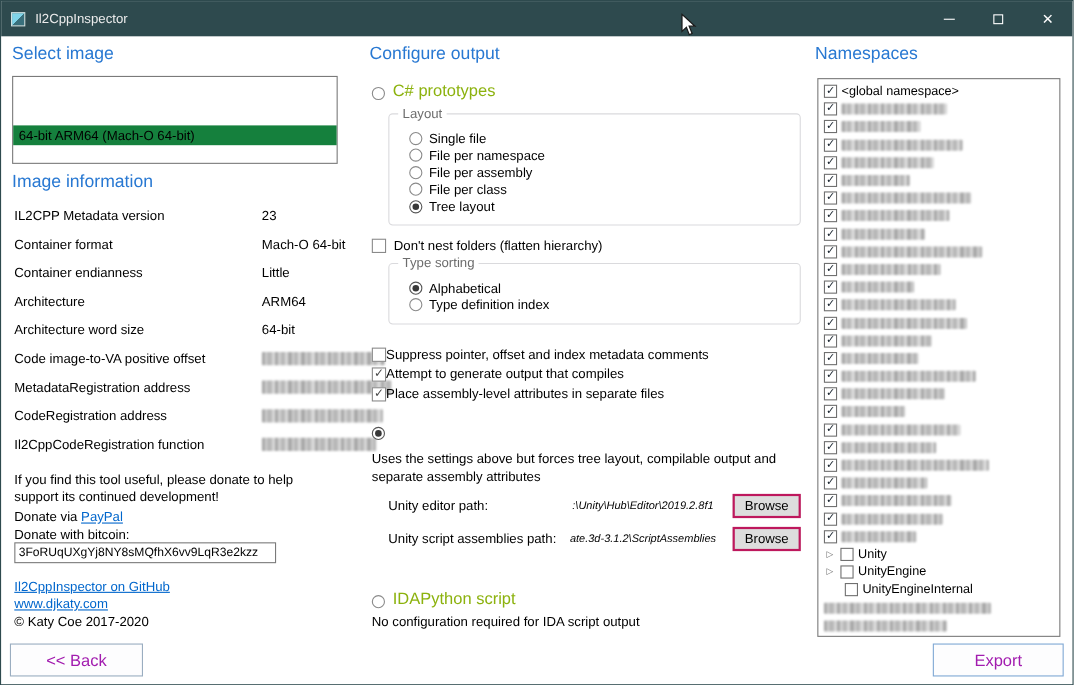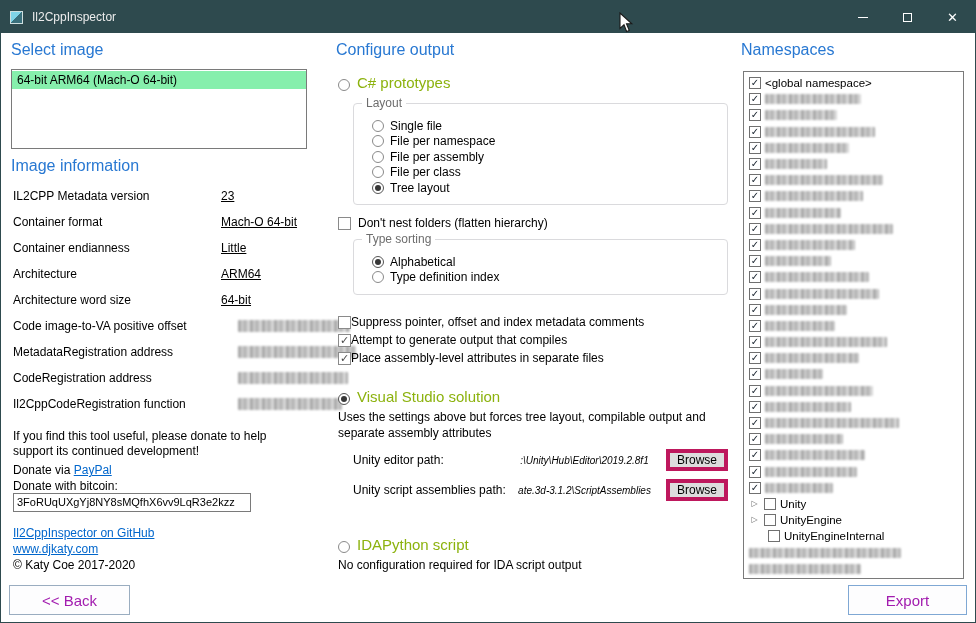--- a/index.html
+++ b/index.html
@@ -24,25 +24,25 @@
   .col-right{position:absolute;left:740px;top:0;width:226px;height:591px;}
   .sec-heading{position:absolute;color:#2878d2;font-size:16px;font-weight:400;white-space:nowrap;}
   .h-select{left:0;top:8px;}
   .h-info{left:0;top:124px;}
   .h-config{left:0;top:8px;}
   .h-ns{left:0;top:8px;}
 
   
   .listbox{position:absolute;left:0;top:36px;width:296px;height:80px;border:1px solid #7a7a7a;background:#fff;padding-top:1px;}
   .lb-item{height:18px;line-height:18px;padding:0 5px;font-size:12px;white-space:nowrap;}
-  .lb-item.sel{background:#86efac;}
+  .lb-item.sel{background:#15803d;margin-top:43px;}
   .info-rows{position:absolute;left:2px;top:156px;width:294px;}
   .info-row{position:relative;height:26px;font-size:12px;}
   .info-label{position:absolute;left:0;top:0;white-space:nowrap;}
-  .info-value{position:absolute;left:208px;top:0;white-space:nowrap;text-decoration:underline;}
+  .info-value{position:absolute;left:225px;top:0;white-space:nowrap;}
   .info-row .redacted{position:absolute;left:225px;top:1px;}
   .redacted{display:inline-block;height:12px;border-radius:1px;
     background:repeating-linear-gradient(90deg,#a9a9a9 0 3px,#cfcfcf 3px 5px,#b8b8b8 5px 9px,#d8d8d8 9px 12px);
     filter:blur(1.1px);}
   .donate-text{position:absolute;left:2px;top:396px;width:292px;font-size:12px;line-height:15px;}
   .paypal-line{position:absolute;left:2px;top:430px;font-size:12px;}
   .bitcoin-label{position:absolute;left:2px;top:446px;font-size:12px;}
   .bitcoin-box{position:absolute;left:2px;top:460px;width:238px;height:19px;border:1px solid #7a7a7a;font-size:11px;line-height:17px;padding:0 3px;white-space:nowrap;overflow:hidden;background:#fff;}
   .link{color:#0066cc;text-decoration:underline;cursor:pointer;}
   .github-link{position:absolute;left:2px;top:493px;font-size:12px;}
@@ -71,21 +71,21 @@
   .cbx{width:13px;height:13px;border:1px solid #8a8a8a;background:#fff;flex:none;display:flex;align-items:center;justify-content:center;font-size:11px;line-height:1;color:#4a4a4a;}
   .check-row{position:absolute;left:2px;display:flex;align-items:center;gap:7px;font-size:12px;cursor:pointer;}
   #flatten-check{top:183px;}
   .check-list{position:absolute;left:2px;top:280px;display:flex;flex-direction:column;}
   .chk-row{height:18px;display:flex;align-items:center;gap:0;font-size:12px;cursor:pointer;}
   .chk-label{white-space:nowrap;}
   .vs-desc{position:absolute;left:2px;top:376px;width:392px;font-size:12px;line-height:16px;}
   .field-row{position:absolute;left:17px;width:375px;height:22px;display:flex;align-items:center;}
   .field-label{width:158px;font-size:12px;white-space:nowrap;}
   .field-value{flex:1;text-align:center;font-size:10px;padding-right:8px;white-space:nowrap;overflow:hidden;font-style:italic;}
-  .browse-btn{width:62px;height:22px;background:#ddd;border:4px solid #be185d;font-size:12px;display:flex;align-items:center;justify-content:center;cursor:pointer;flex:none;}
+  .browse-btn{width:62px;height:22px;background:#ddd;border:2px solid #be185d;font-size:12px;display:flex;align-items:center;justify-content:center;cursor:pointer;flex:none;}
   .ida-desc{position:absolute;left:2px;top:525px;font-size:12px;white-space:nowrap;}
 
   
   .ns-list{position:absolute;left:2px;top:38px;width:221px;height:508px;border:1px solid #7a7a7a;background:#fff;padding:3px 0 0 5px;overflow:hidden;}
   .ns-row{display:flex;align-items:center;height:16.2px;gap:4px;font-size:11.5px;cursor:pointer;}
   .expander{width:11px;flex:none;color:#6e6e6e;font-size:8px;text-align:center;line-height:1;}
   .indent-sp{width:15px;flex:none;}
   .ns-cb{width:12px;height:12px;border:1px solid #707070;background:#fff;flex:none;display:flex;align-items:center;justify-content:center;font-size:10px;font-weight:bold;line-height:1;color:#15202b;}
   .ns-label{white-space:nowrap;}
   .ns-row .redacted{height:10px;}
@@ -236,21 +236,20 @@
           <span class="chk-label">Attempt to generate output that compiles</span>
         </div>
         <div class="chk-row">
           <span class="cbx checked">✓</span>
           <span class="chk-label">Place assembly-level attributes in separate files</span>
         </div>
       </div>
 
     <div class="radio-main" id="vs-radio">
       <span class="radio on"></span>
-      <span class="radio-main-label">Visual Studio solution</span>
     </div>
     <div class="vs-desc">Uses the settings above but forces tree layout, compilable output and separate assembly attributes</div>
     <div id="vs-fields">
         <div class="field-row" style="top: 416px;">
           <span class="field-label">Unity editor path:</span>
           <span class="field-value">:\Unity\Hub\Editor\2019.2.8f1</span>
           <span class="browse-btn">Browse</span>
         </div>
         <div class="field-row" style="top: 446px;">
           <span class="field-label">Unity script assemblies path:</span>

